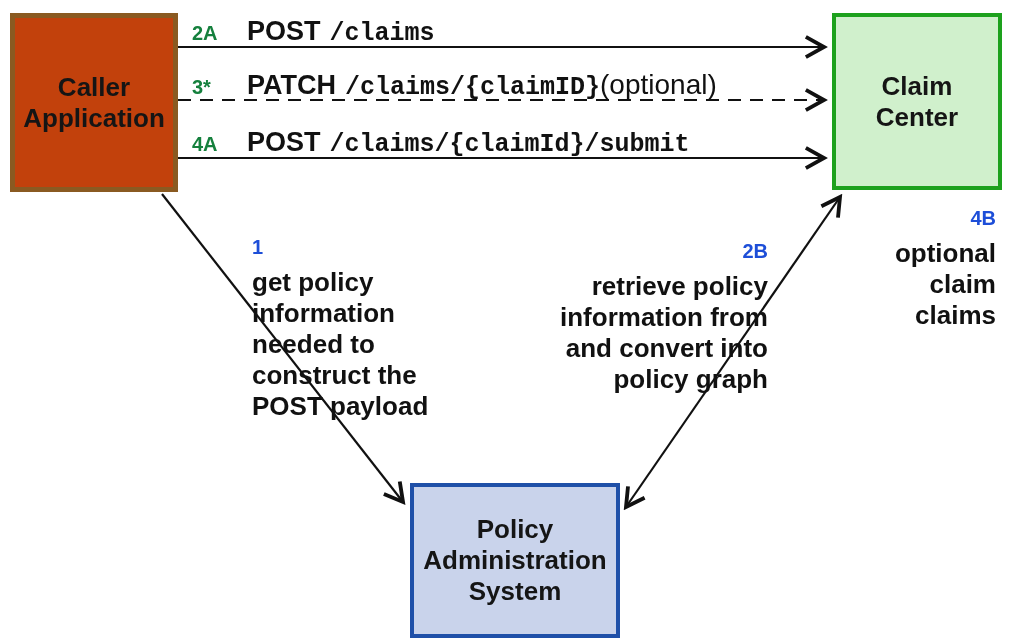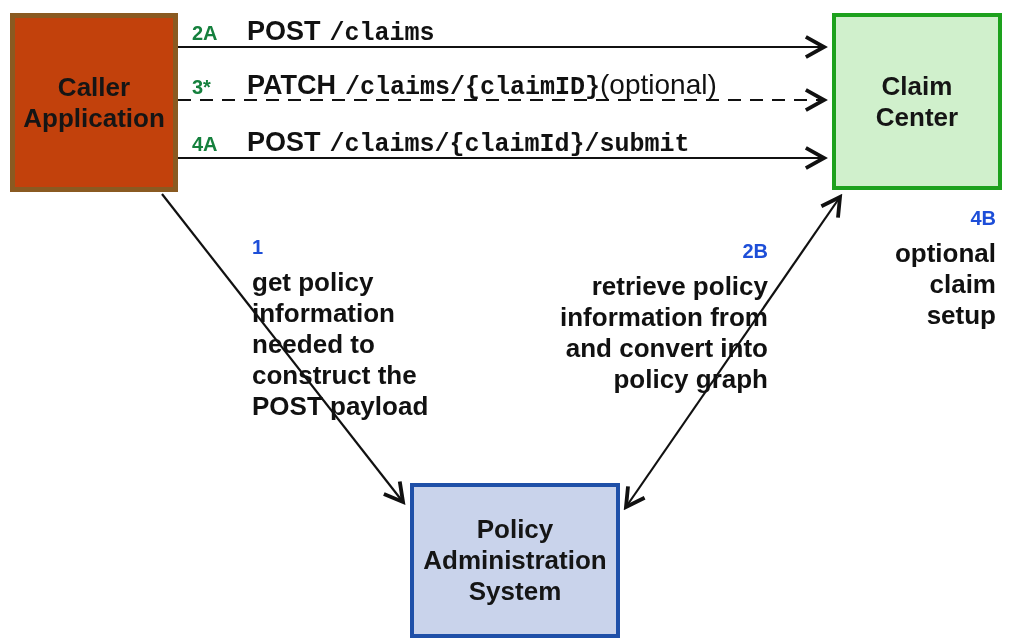--- a/index.html
+++ b/index.html
@@ -162,16 +162,16 @@
     <span class="line">retrieve policy</span>
     <span class="line">information from</span>
     <span class="line">and convert into</span>
     <span class="line">policy graph</span>
   </div>
 
   <div class="annotation ann-4b">
     <div class="num">4B</div>
     <span class="line">optional</span>
     <span class="line">claim</span>
-    <span class="line">setup</span>
+    <span class="line">claims</span>
   </div>
 
 </div>
 
 </body></html>

